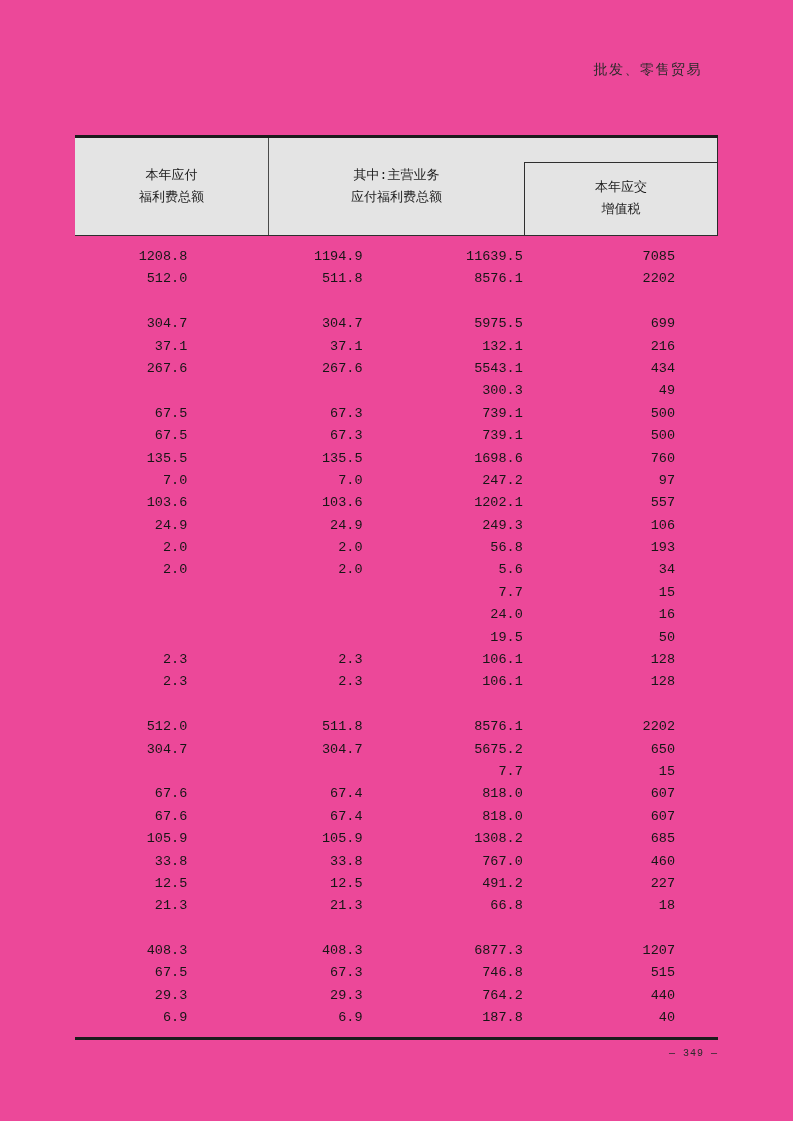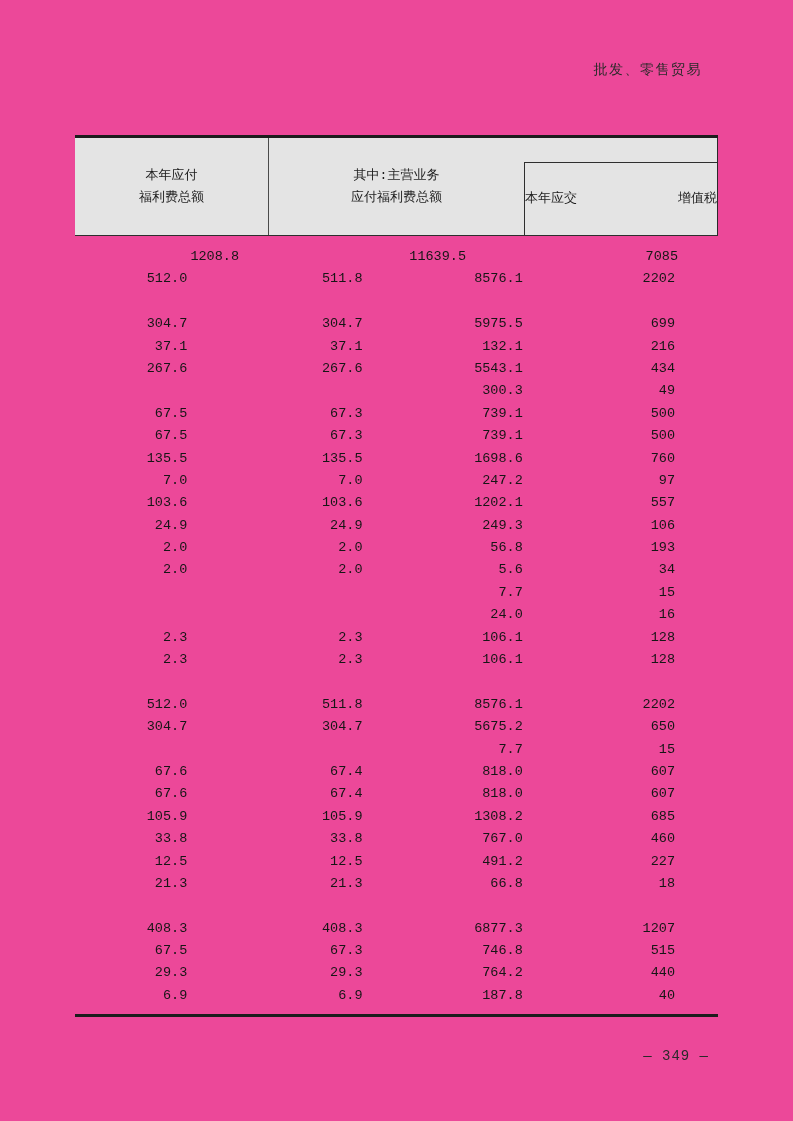--- a/index.html
+++ b/index.html
@@ -46,42 +46,42 @@
   }
   .hcell-1 { border-right:1px solid #4a4a4a; }
   .hcell-3 { position:relative; border-right:1.5px solid #2a2a2a; }
   .hcell-3 .hline { visibility:hidden; } 
   .hbox {
     position:absolute;
     top:24px; left:0; right:0; bottom:0;
     border-top:1.5px solid #2e2e2e;
     border-left:1.5px solid #2e2e2e;
     display:flex;
-    flex-direction:row;
-    justify-content:space-between;
+    flex-direction:column;
+    justify-content:center;
     align-items:center;
   }
   .tbody { padding:10px 0 7px 0; }
   .trow { display:flex; height:22.4px;align-items:flex-end; }
   .tcell {
     flex:1 1 0;
     text-align:right;
     font-size:13.5px;
     line-height:22.4px;
     white-space:pre;
     color:#161616;
   }
   .tcell:nth-child(1) { padding-right:63px; }
   .tcell:nth-child(2) { padding-right:48px; }
   .tcell:nth-child(3) { padding-right:40px; }
   .tcell:nth-child(4) { padding-right:43px; }
   .page-number {
     position:absolute;
-    top:1048px; right:84px;
-    font-size:14px;
+    top:1048px; right:75px;
+    font-size:10px;
     letter-spacing:1px;
     color:#2a2a2a;
   }
 </style>
 </head>
 <body>
 
 <div class="page">
 
   <div class="section-label">批发、零售贸易</div>
@@ -107,20 +107,21 @@
           <div>增值税</div>
         </div>
       </div>
 
 
     </div>
 
     <div class="tbody">
         <div class="trow">
           <div class="tcell">1208.8</div>
+          <div class="tcell">1194.9</div>
           <div class="tcell">11639.5</div>
           <div class="tcell">7085</div>
         </div>
         <div class="trow">
           <div class="tcell">512.0</div>
           <div class="tcell">511.8</div>
           <div class="tcell">8576.1</div>
           <div class="tcell">2202</div>
         </div>
         <div class="trow">
@@ -207,20 +208,26 @@
           <div class="tcell">7.7</div>
           <div class="tcell">15</div>
         </div>
         <div class="trow">
           <div class="tcell"></div>
           <div class="tcell"></div>
           <div class="tcell">24.0</div>
           <div class="tcell">16</div>
         </div>
         <div class="trow">
+          <div class="tcell"></div>
+          <div class="tcell"></div>
+          <div class="tcell">19.5</div>
+          <div class="tcell">50</div>
+        </div>
+        <div class="trow">
           <div class="tcell">2.3</div>
           <div class="tcell">2.3</div>
           <div class="tcell">106.1</div>
           <div class="tcell">128</div>
         </div>
         <div class="trow">
           <div class="tcell">2.3</div>
           <div class="tcell">2.3</div>
           <div class="tcell">106.1</div>
           <div class="tcell">128</div>

